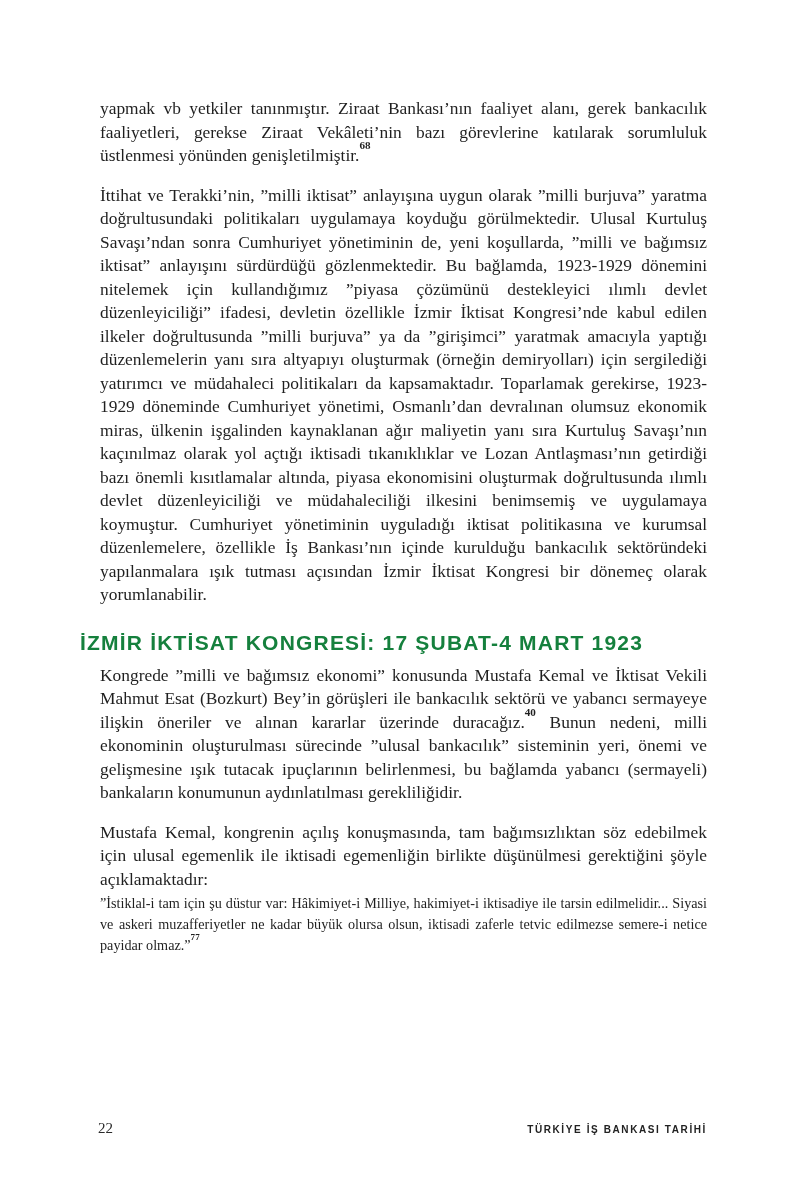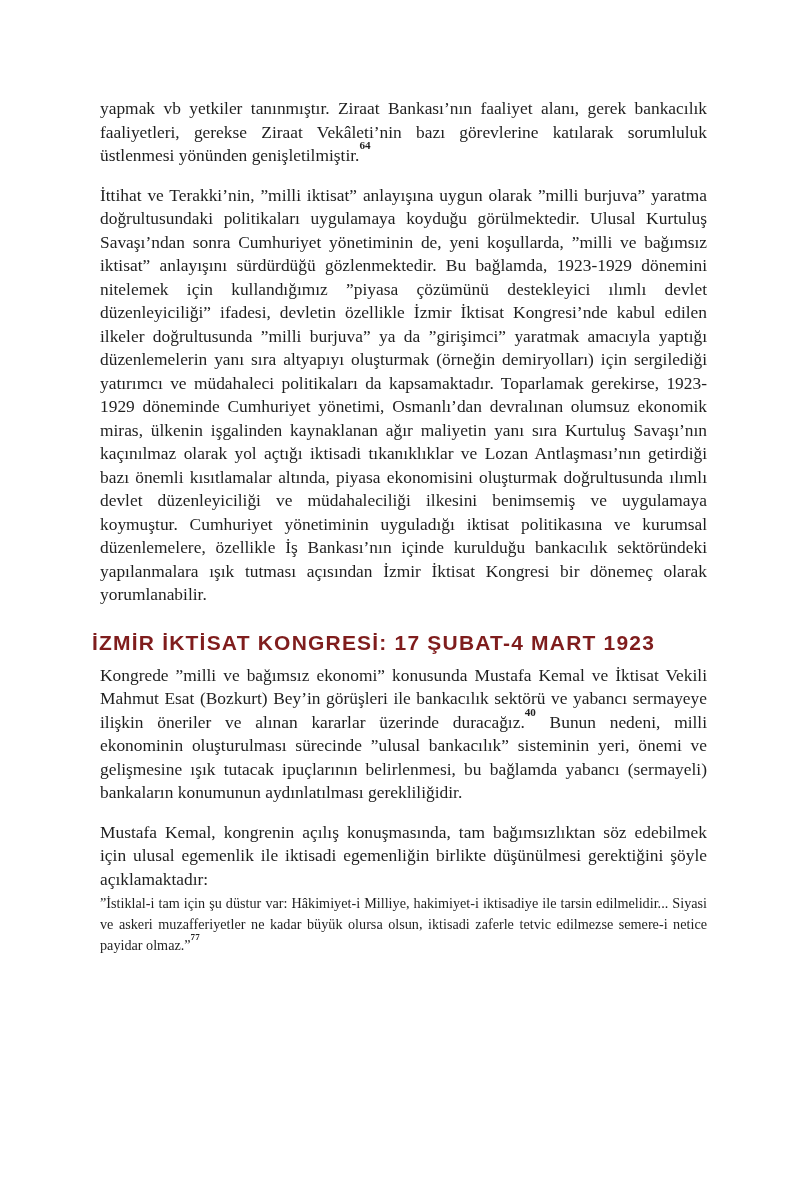--- a/index.html
+++ b/index.html
@@ -25,27 +25,27 @@
   p.body {
     margin: 0 0 0 20px;
     font-size: 17.4px;
     line-height: 23.5px;
     text-align: justify;
   }
   p.body.gap {
     margin-top: 16px;
   }
   h2.heading {
-    margin: 23px 0 9px 12px;
+    margin: 23px 0 9px 0;
     font-family: "Liberation Sans", sans-serif;
     font-weight: 700;
     font-size: 21px;
     line-height: 25px;
     letter-spacing: 1.2px;
-    color: #7f1d1d;
+    color: #15803d;
   }
   blockquote.quote {
     margin: 2px 0 0 20px;
     font-size: 14.2px;
     line-height: 21px;
     text-align: justify;
   }
   sup.fn {
     font-weight: 700;
     font-size: 0.64em;
@@ -73,28 +73,32 @@
     letter-spacing: 1.6px;
     color: #222222;
   }
 </style>
 </head>
 <body>
 
 <div class="page">
   <main class="content">
 
-    <p class="body"><span>yapmak vb yetkiler tanınmıştır. Ziraat Bankası’nın faaliyet alanı, gerek bankacılık faaliyetleri, gerekse Ziraat Vekâleti’nin bazı görevlerine katılarak sorumluluk üstlenmesi yönünden genişletilmiştir.</span><sup class="fn">64</sup></p>
+    <p class="body"><span>yapmak vb yetkiler tanınmıştır. Ziraat Bankası’nın faaliyet alanı, gerek bankacılık faaliyetleri, gerekse Ziraat Vekâleti’nin bazı görevlerine katılarak sorumluluk üstlenmesi yönünden genişletilmiştir.</span><sup class="fn">68</sup></p>
 
     <p class="body gap"><span>İttihat ve Terakki’nin, ”milli iktisat” anlayışına uygun olarak ”milli burjuva” yaratma doğrultusundaki politikaları uygulamaya koyduğu görülmektedir. Ulusal Kurtuluş Savaşı’ndan sonra Cumhuriyet yönetiminin de, yeni koşullarda, ”milli ve bağımsız iktisat” anlayışını sürdürdüğü gözlenmektedir. Bu bağlamda, 1923-1929 dönemini nitelemek için kullandığımız ”piyasa çözümünü destekleyici ılımlı devlet düzenleyiciliği” ifadesi, devletin özellikle İzmir İktisat Kongresi’nde kabul edilen ilkeler doğrultusunda ”milli burjuva” ya da ”girişimci” yaratmak amacıyla yaptığı düzenlemelerin yanı sıra altyapıyı oluşturmak (örneğin demiryolları) için sergilediği yatırımcı ve müdahaleci politikaları da kapsamaktadır. Toparlamak gerekirse, 1923-1929 döneminde Cumhuriyet yönetimi, Osmanlı’dan devralınan olumsuz ekonomik miras, ülkenin işgalinden kaynaklanan ağır maliyetin yanı sıra Kurtuluş Savaşı’nın kaçınılmaz olarak yol açtığı iktisadi tıkanıklıklar ve Lozan Antlaşması’nın getirdiği bazı önemli kısıtlamalar altında, piyasa ekonomisini oluşturmak doğrultusunda ılımlı devlet düzenleyiciliği ve müdahaleciliği ilkesini benimsemiş ve uygulamaya koymuştur. Cumhuriyet yönetiminin uyguladığı iktisat politikasına ve kurumsal düzenlemelere, özellikle İş Bankası’nın içinde kurulduğu bankacılık sektöründeki yapılanmalara ışık tutması açısından İzmir İktisat Kongresi bir dönemeç olarak yorumlanabilir.</span></p>
 
     <h2 class="heading">İZMİR İKTİSAT KONGRESİ: 17 ŞUBAT-4 MART 1923</h2>
 
     <p class="body"><span>Kongrede ”milli ve bağımsız ekonomi” konusunda Mustafa Kemal ve İktisat Vekili Mahmut Esat (Bozkurt) Bey’in görüşleri ile bankacılık sektörü ve yabancı sermayeye ilişkin öneriler ve alınan kararlar üzerinde duracağız.</span><sup class="fn">40</sup><span> Bunun nedeni, milli ekonominin oluşturulması sürecinde ”ulusal bankacılık” sisteminin yeri, önemi ve gelişmesine ışık tutacak ipuçlarının belirlenmesi, bu bağlamda yabancı (sermayeli) bankaların konumunun aydınlatılması gerekliliğidir.</span></p>
 
     <p class="body gap"><span>Mustafa Kemal, kongrenin açılış konuşmasında, tam bağımsızlıktan söz edebilmek için ulusal egemenlik ile iktisadi egemenliğin birlikte düşünülmesi gerektiğini şöyle açıklamaktadır:</span></p>
 
     <blockquote class="quote"><span>”İstiklal-i tam için şu düstur var: Hâkimiyet-i Milliye, hakimiyet-i iktisadiye ile tarsin edilmelidir... Siyasi ve askeri muzafferiyetler ne kadar büyük olursa olsun, iktisadi zaferle tetvic edilmezse semere-i netice payidar olmaz.”</span><sup class="fn">77</sup></blockquote>
 
 
   </main>
 
+  <footer class="pagefoot">
+    <span class="pno">22</span>
+    <span class="runtitle">TÜRKİYE İŞ BANKASI TARİHİ</span>
+  </footer>
 </div>
 
 </body></html>

